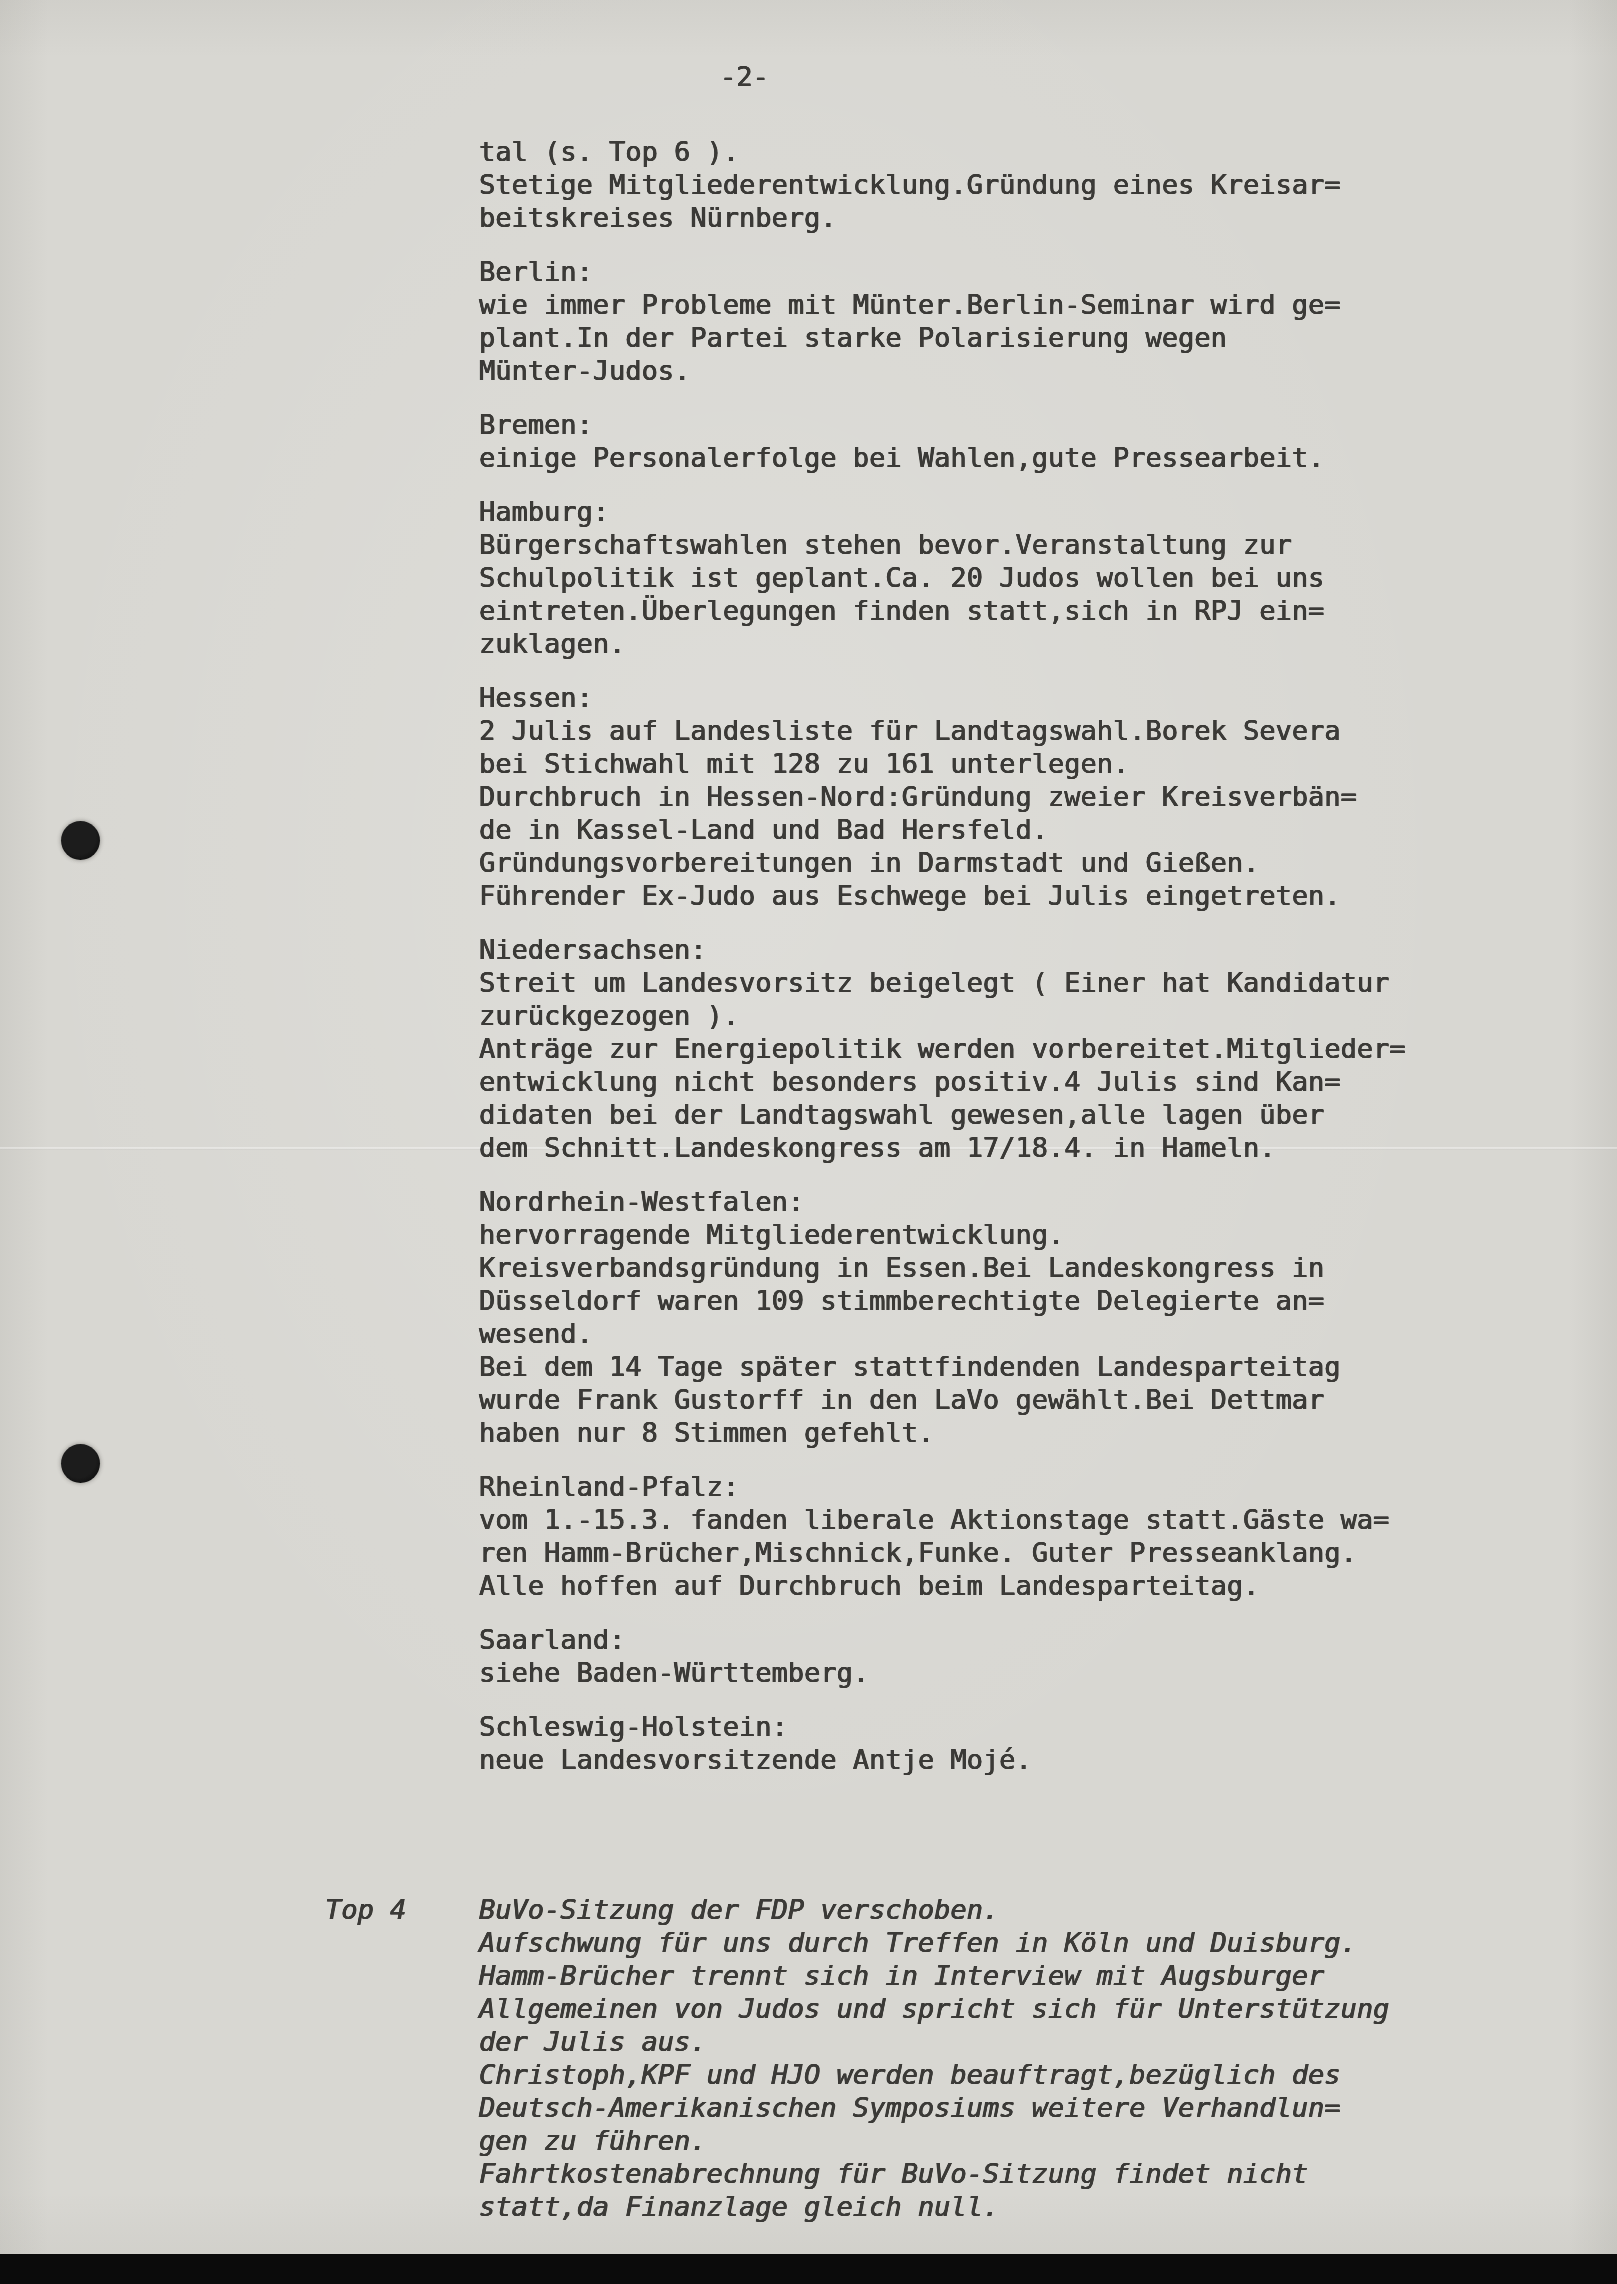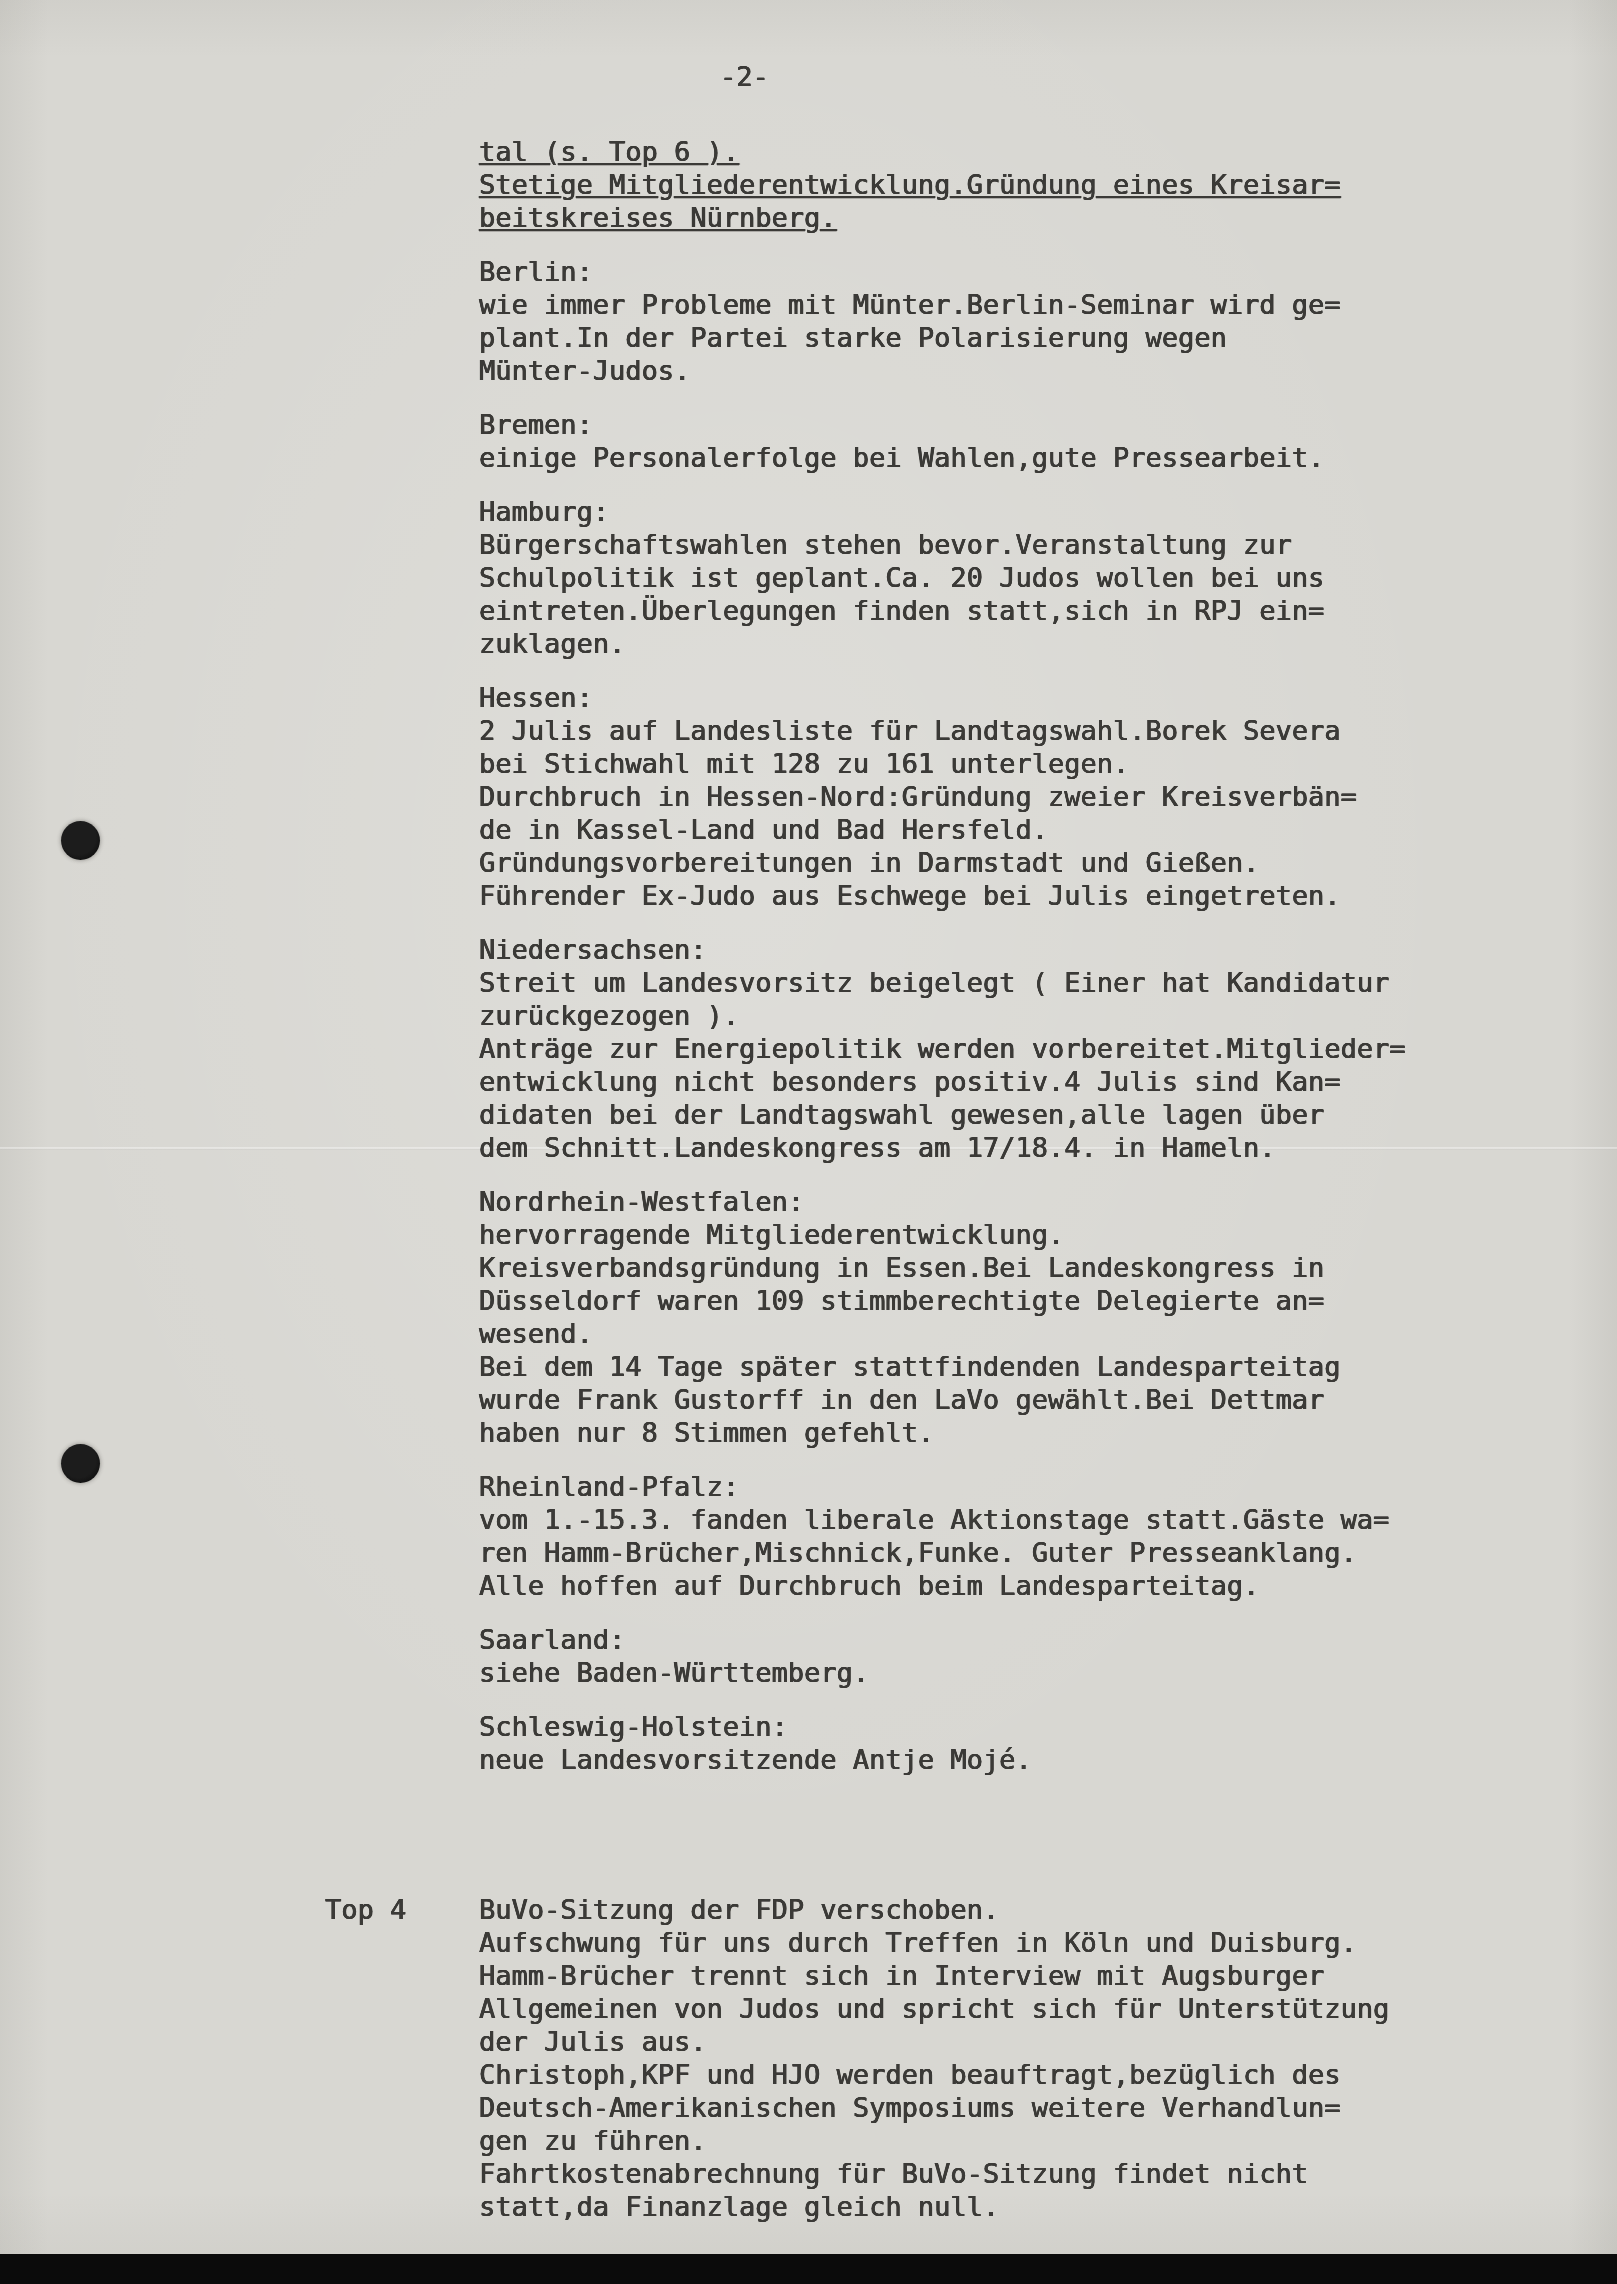--- a/index.html
+++ b/index.html
@@ -54,22 +54,22 @@
   }
 
   .doc-body {
     position: absolute;
     left: 479px;
     top: 135px;
     width: 1134px;
   }
 
   .doc-section { position: relative; margin-top: 21px; }
-  .doc-section:first-child { margin-top: 0; text-decoration: underline; }
-  .doc-section.big-gap { margin-top: 117px; }
+  .doc-section:first-child { margin-top: 0; }
+  .doc-section.big-gap { margin-top: 117px; font-style: italic; }
 
   .doc-line { height: 33px; }
 
   .topic-label {
     position: absolute;
     left: -154px;
     top: 0;
   }
 
   .hole {

